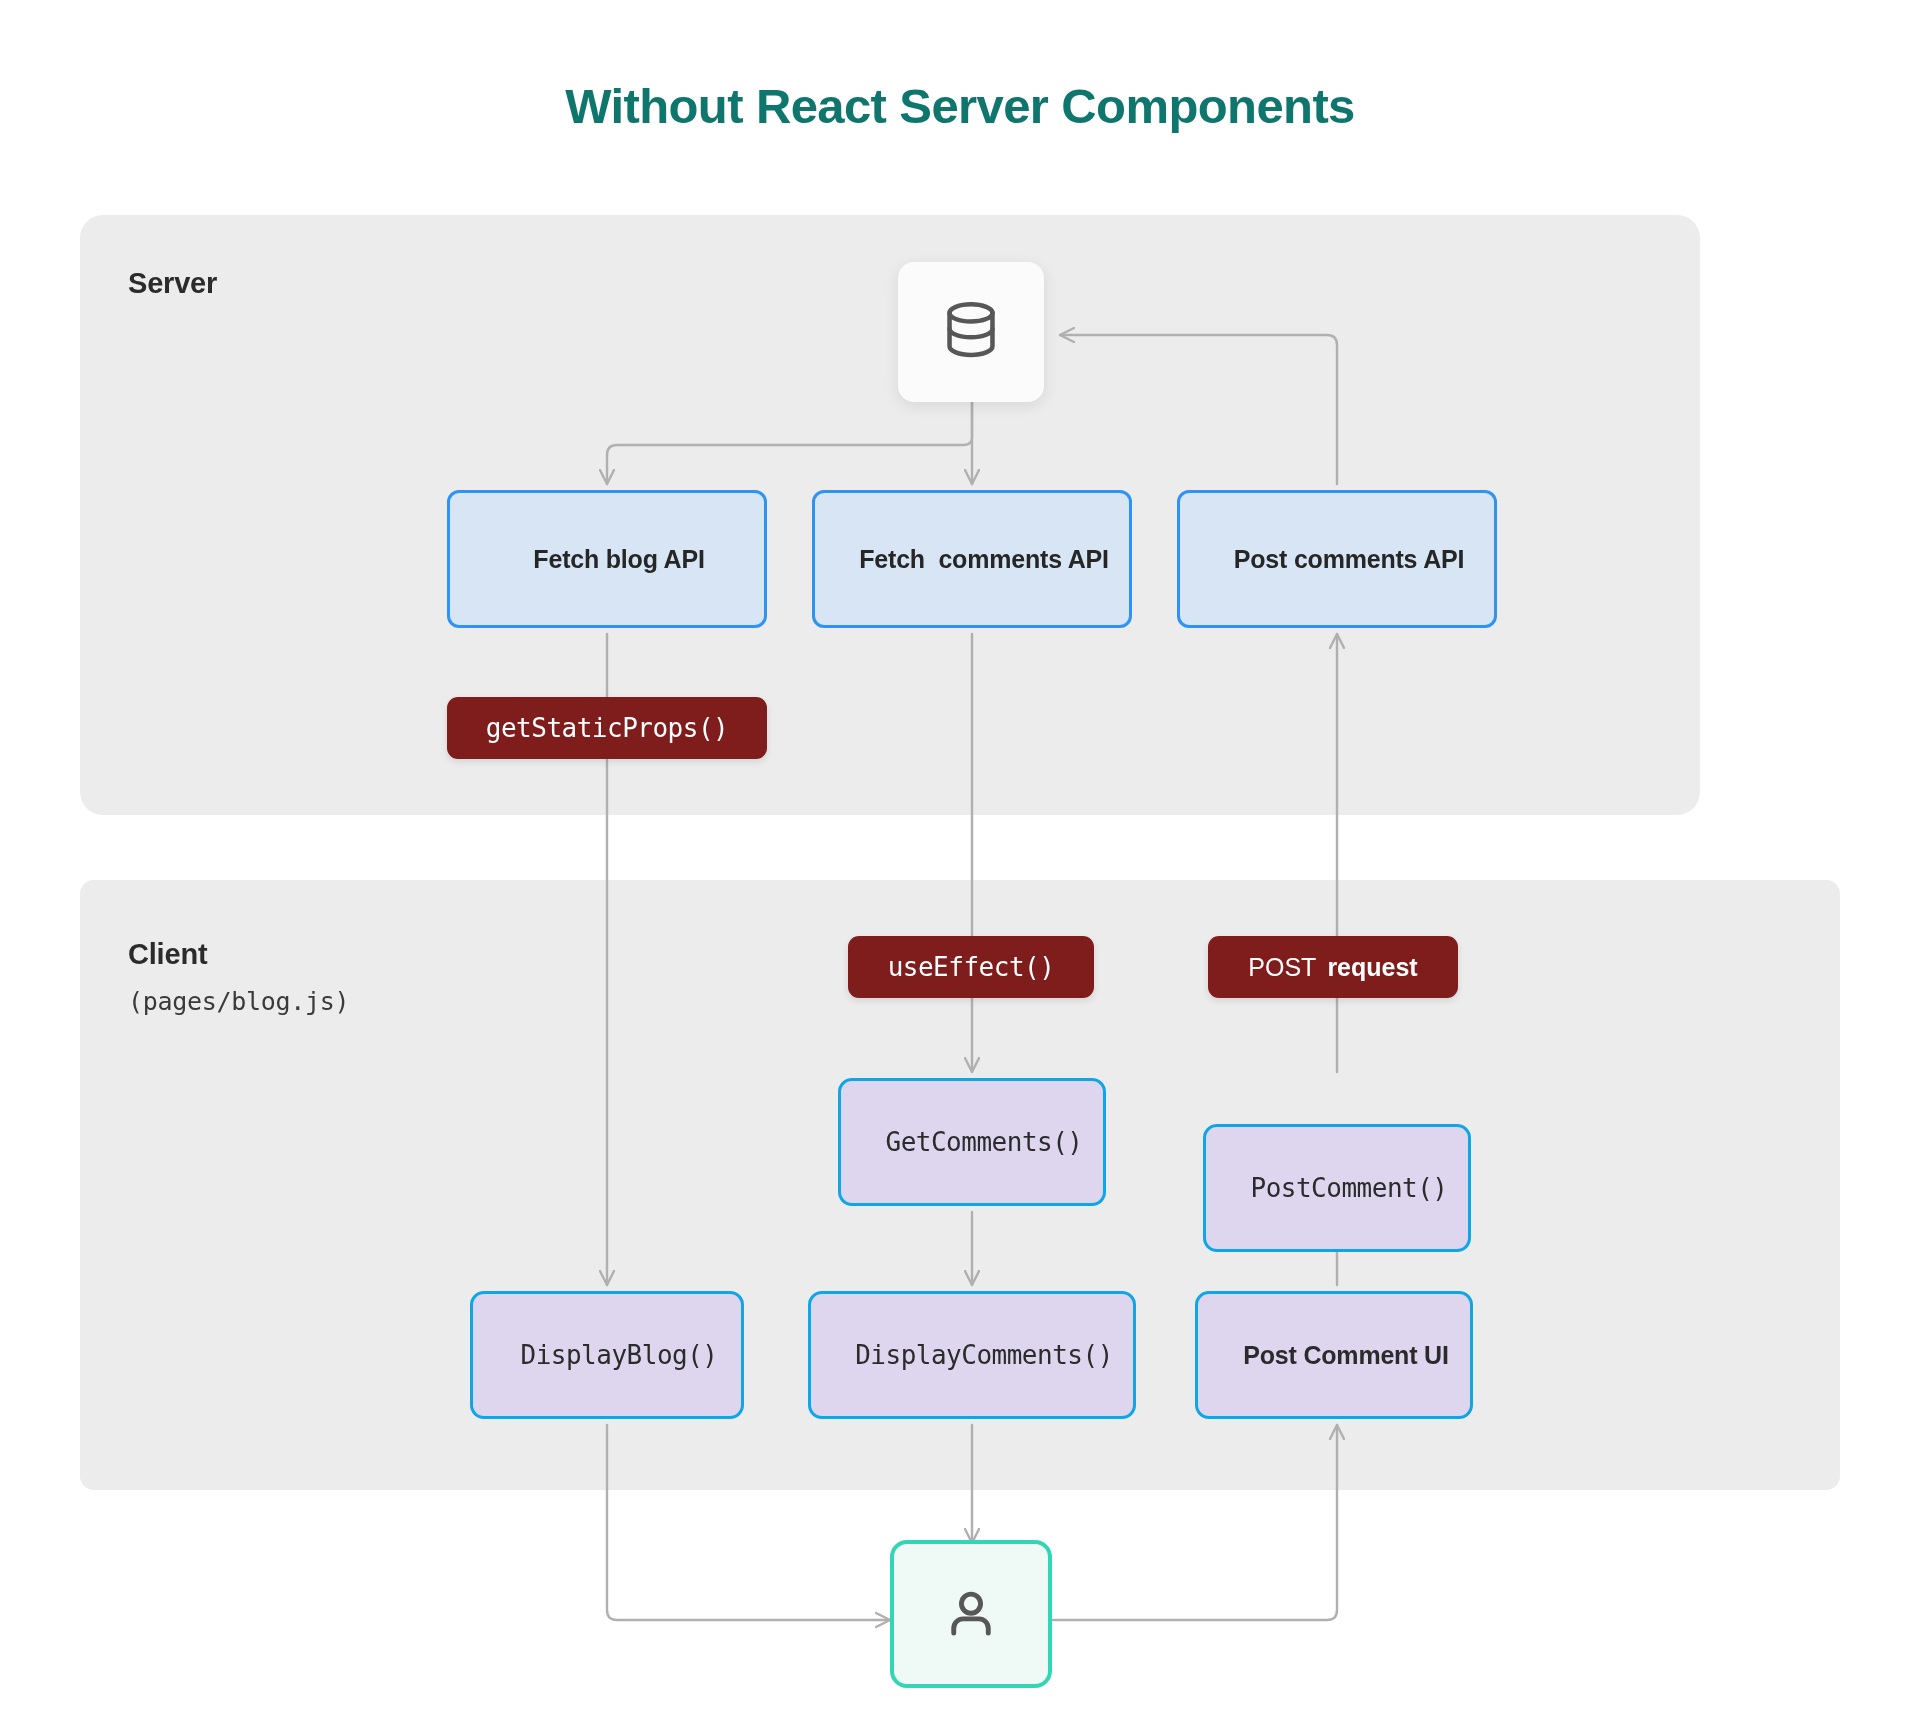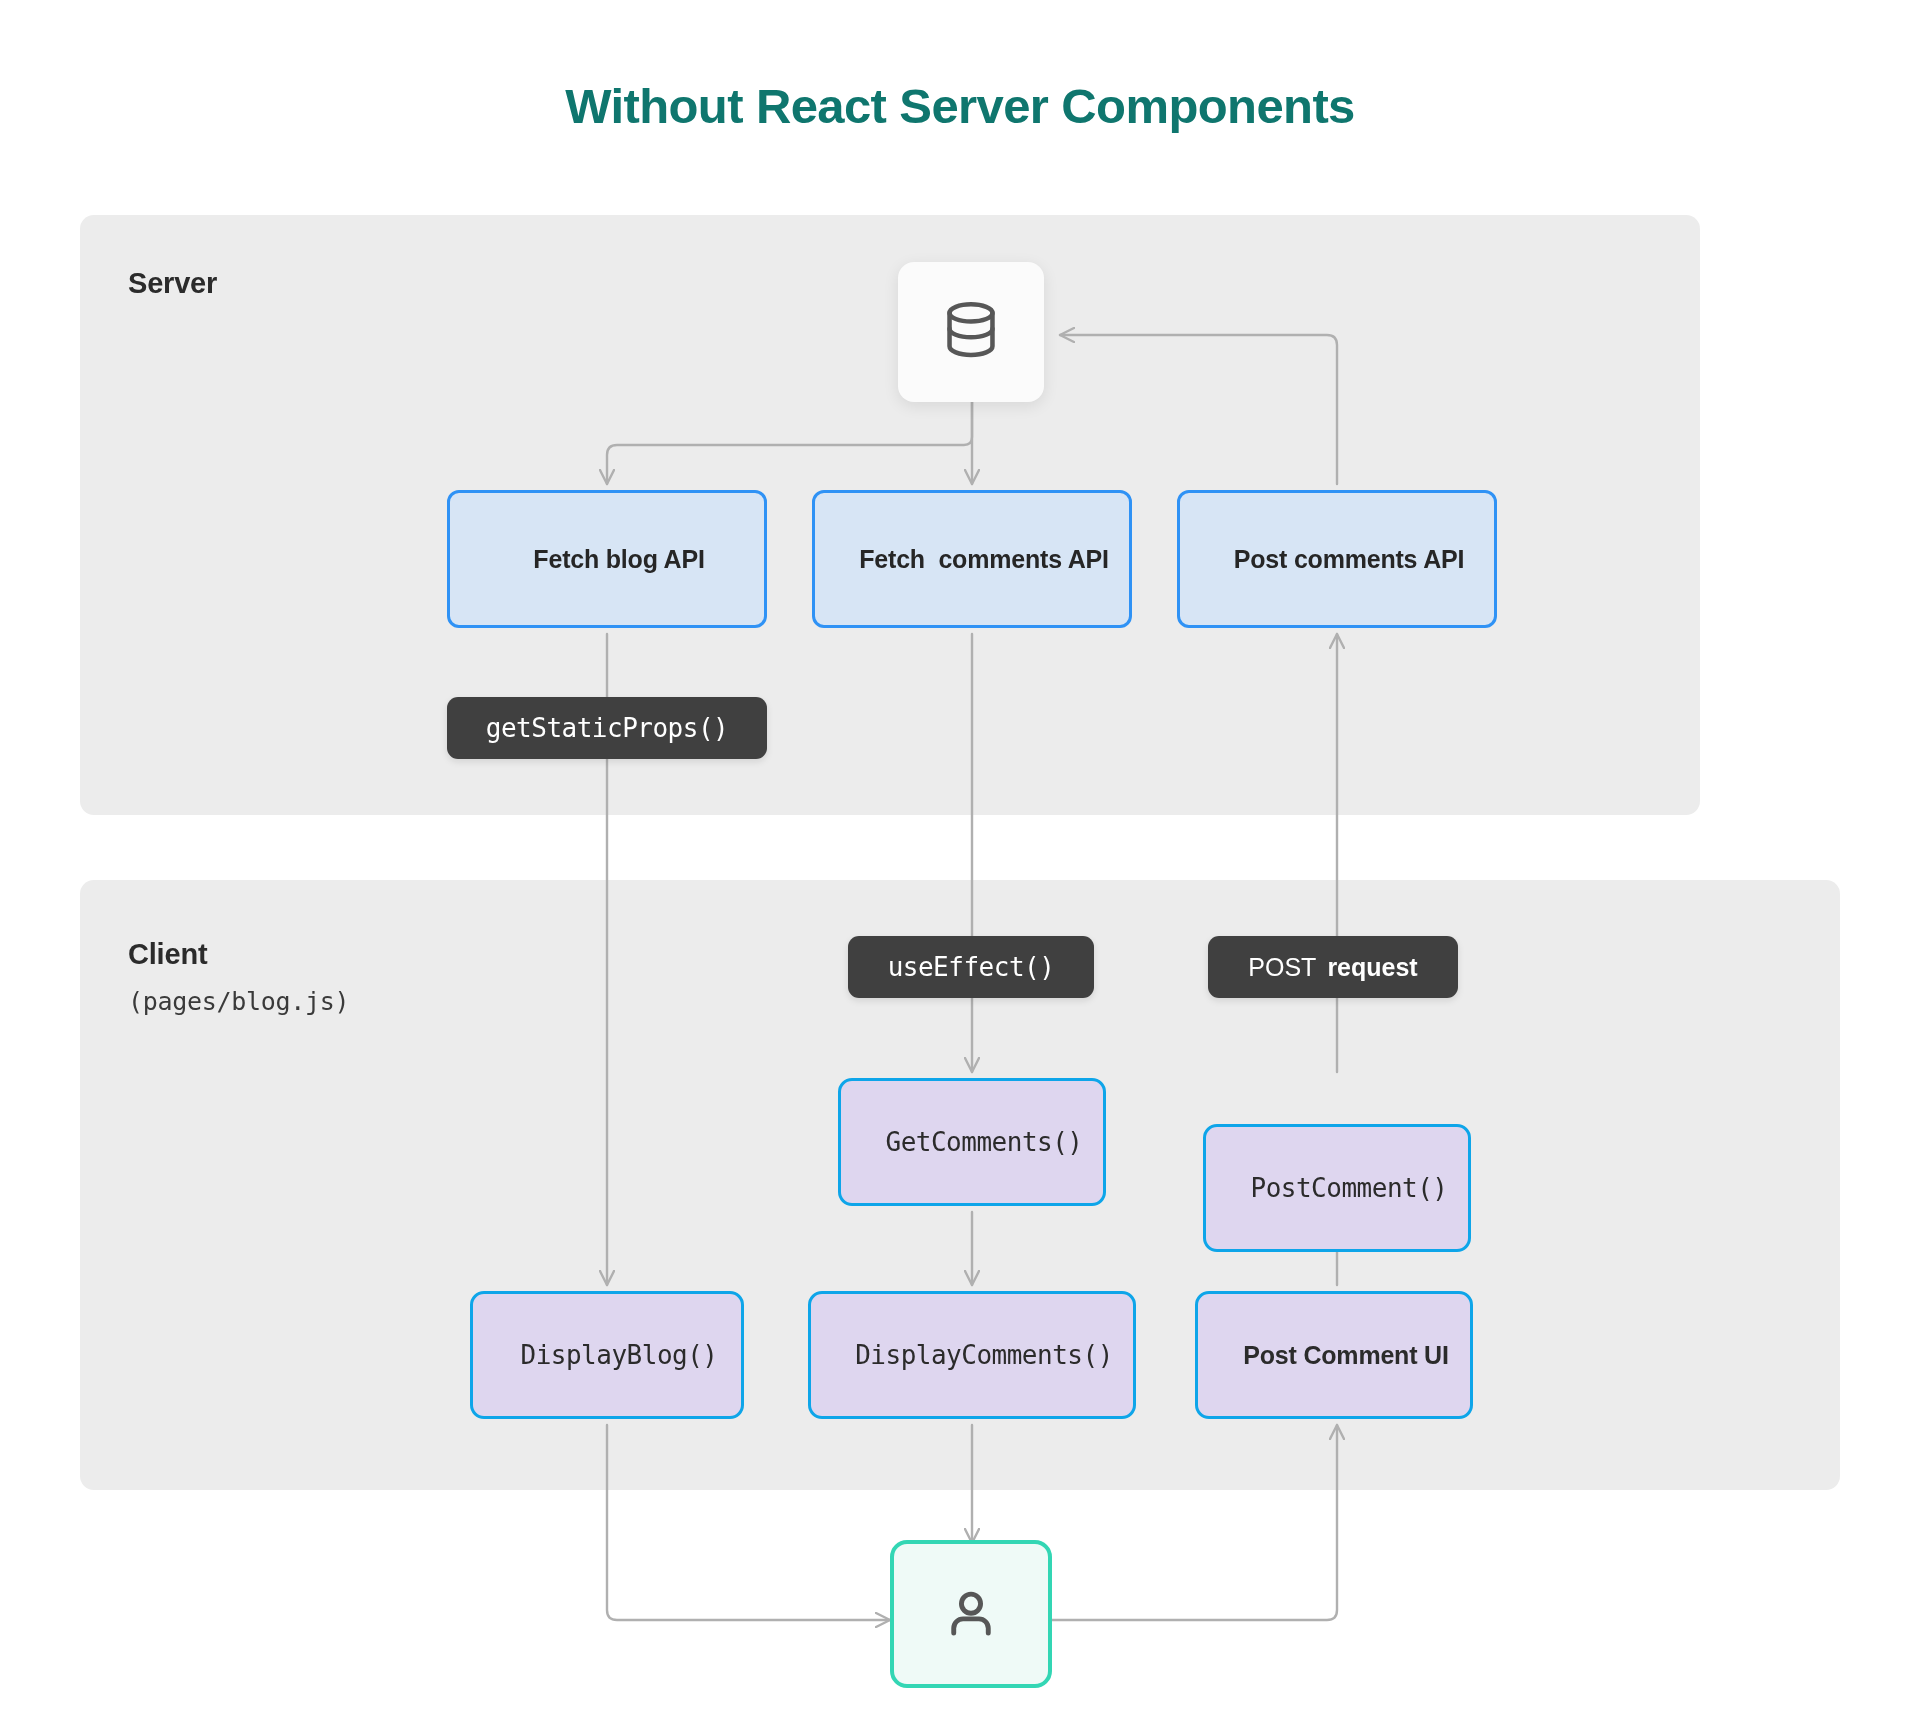--- a/index.html
+++ b/index.html
@@ -28,21 +28,21 @@
     letter-spacing: -0.6px;
     color: #0f766e;
   }
 
   
   .zone {
     position: absolute;
     background: #ececec;
     border-radius: 14px;
   }
-  #zone-server { left: 80px; top: 215px; width: 1620px; height: 600px; }
+  #zone-server { left: 80px; top: 215px; width: 1620px; height: 600px; border-radius: 23px; }
   #zone-client { left: 80px; top: 880px; width: 1760px; height: 610px; }
 
   .zone-title {
     position: absolute;
     font-size: 29px;
     font-weight: 700;
     color: #2b2b2b;
     letter-spacing: -0.2px;
   }
   #zone-server .zone-title { left: 48px; top: 52px; }
@@ -98,21 +98,21 @@
     font-size: 25px;
     font-weight: 700;
     letter-spacing: -0.2px;
   }
 
   .pill {
     position: absolute;
     display: flex;
     align-items: center;
     justify-content: center;
-    background: #404040;
+    background: #7f1d1d;
     border-radius: 11px;
     color: #ffffff;
     font-family: "DejaVu Sans Mono", monospace;
     font-size: 26px;
     letter-spacing: -0.5px;
     box-shadow: 0 3px 7px rgba(0,0,0,0.10);
   }
   .pill.sans {
     font-family: "Liberation Sans", sans-serif;
     font-size: 25px;

